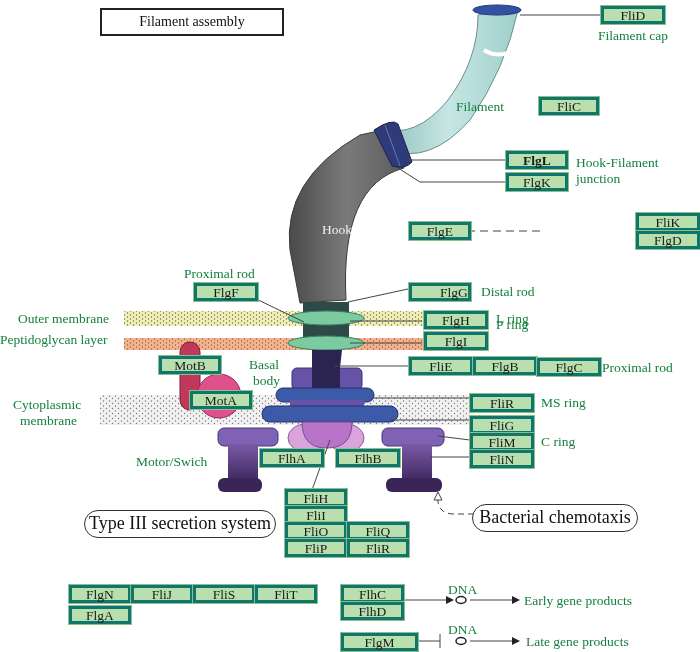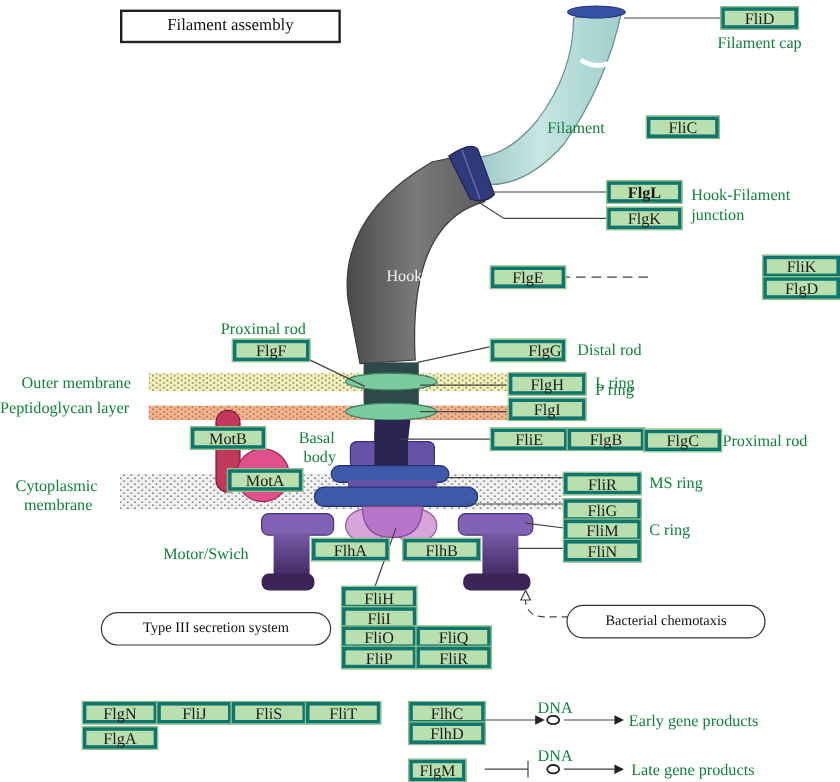--- a/index.html
+++ b/index.html
@@ -6,21 +6,21 @@
   body { width:700px; height:652px; position:relative; overflow:hidden;
          font-family:"Liberation Serif","DejaVu Serif",serif; color:#111; }
   #diagram { position:absolute; left:0; top:0; width:700px; height:652px; }
   .lbl { position:absolute; font-size:13.5px; line-height:15px; white-space:nowrap; color:#15803d; }
   .gene { position:absolute; height:18px; box-sizing:border-box; background:#b9dfae;
           border:3px solid #0f766e; outline:1px solid #8fbf85; font-size:13.5px; line-height:13px;
           text-align:center; color:#1a1a1a; cursor:pointer; }
   .title-box { position:absolute; left:100px; top:8px; width:184px; height:28px; box-sizing:border-box;
                border:2px solid #222; font-size:14px; line-height:24px; text-align:center; background:#fff; }
   .pill { position:absolute; box-sizing:border-box; border:1.5px solid #333; border-radius:14px;
-          background:#fff; font-size:12px; text-align:center; }
+          background:#fff; font-size:18px; text-align:center; }
   .white { color:#f2f2f2; }
 </style>
 </head>
 <body>
 
 <svg id="diagram" viewBox="0 0 700 652" xmlns="http://www.w3.org/2000/svg">
   <defs>
     <linearGradient id="filGrad" x1="0" x2="1" y1="0" y2="0">
       <stop offset="0" stop-color="#8fbfbd"></stop>
       <stop offset="0.5" stop-color="#c6e6e3"></stop>
@@ -179,13 +179,13 @@
 <div class="gene" style="left:347px;top:522px;width:62px;">FliQ</div>
 <div class="gene" style="left:285px;top:539px;width:62px;">FliP</div>
 <div class="gene" style="left:347px;top:539px;width:62px;">FliR</div>
 <div class="gene" style="left:69px;top:585px;width:62px;">FlgN</div>
 <div class="gene" style="left:131px;top:585px;width:62px;">FliJ</div>
 <div class="gene" style="left:193px;top:585px;width:62px;">FliS</div>
 <div class="gene" style="left:255px;top:585px;width:62px;">FliT</div>
 <div class="gene" style="left:69px;top:606px;width:62px;">FlgA</div>
 <div class="gene" style="left:341px;top:585px;width:63px;">FlhC</div>
 <div class="gene" style="left:341px;top:602px;width:63px;">FlhD</div>
-<div class="gene" style="left:341px;top:633px;width:47px;">FlgM</div>
+<div class="gene" style="left:341px;top:633px;width:77px;">FlgM</div>
 
 </body></html>

